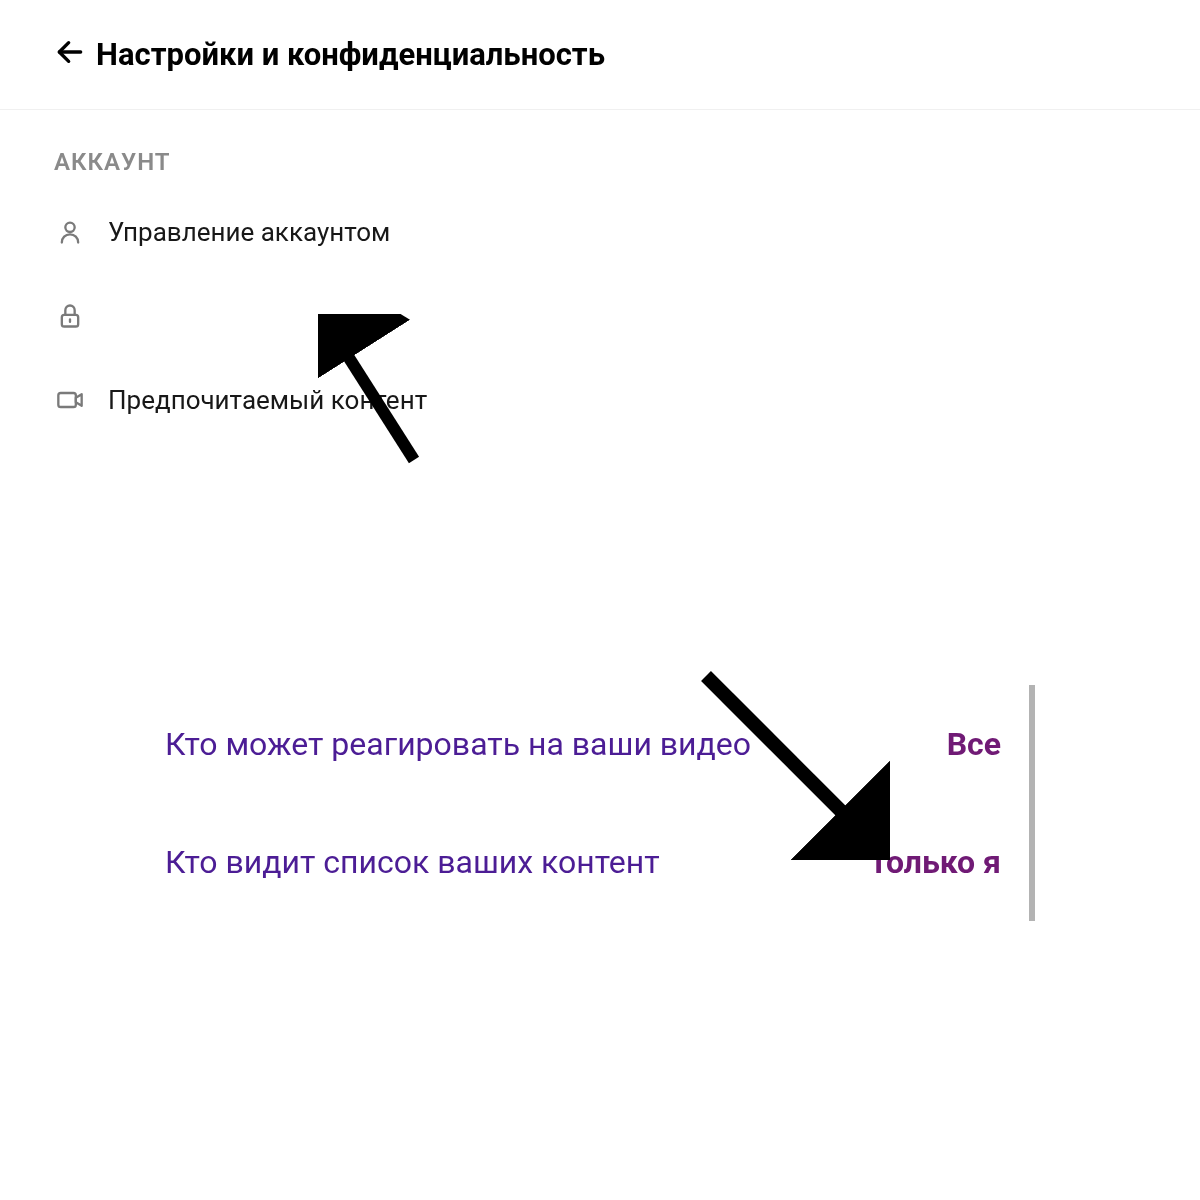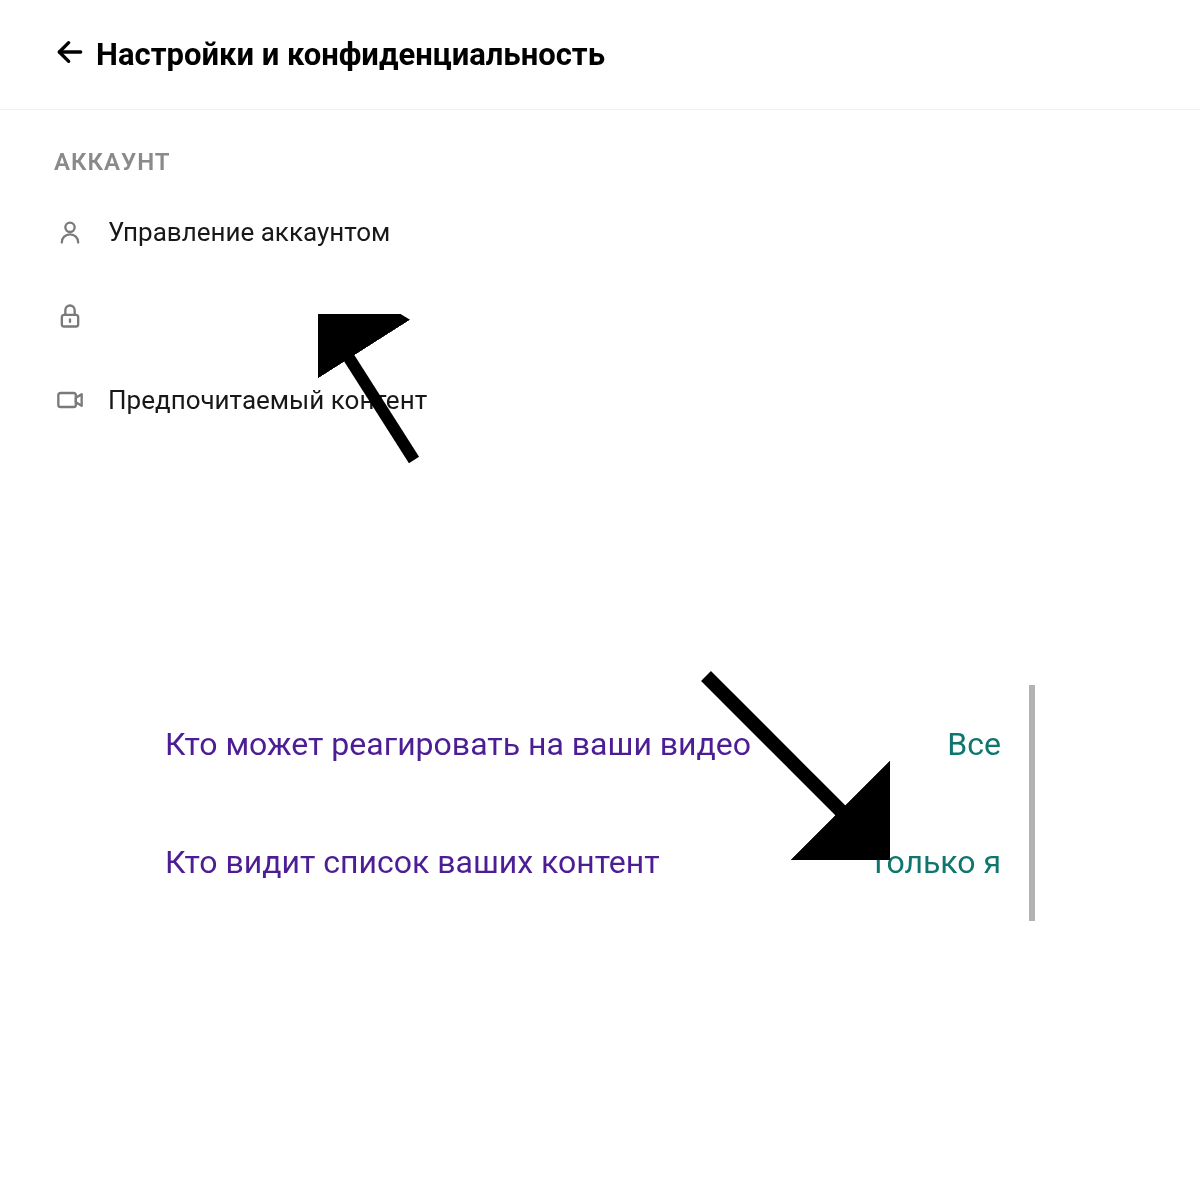--- a/index.html
+++ b/index.html
@@ -75,22 +75,22 @@
       padding: 40px 10px;
       cursor: pointer;
     }
     .privacy-label {
       font-size: 32px;
       font-weight: 400;
       color: #4c1d95;
     }
     .privacy-value {
       font-size: 32px;
-      font-weight: 400;
-      color: #0f766e;
+      font-weight: 700;
+      color: #701a75;
     }
     .annotation-arrow {
       position: absolute;
       pointer-events: none;
     }
     .arrow-1 {
       left: 318px;
       top: 314px;
     }
     .arrow-2 {

